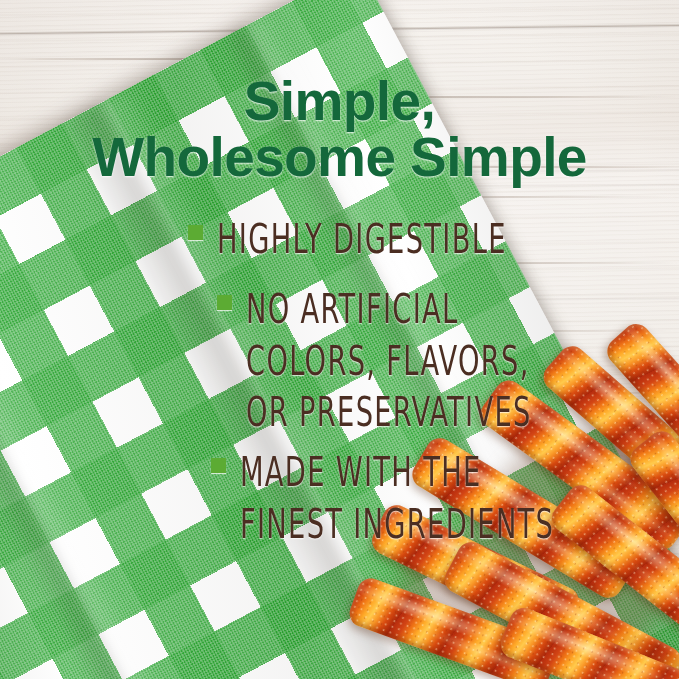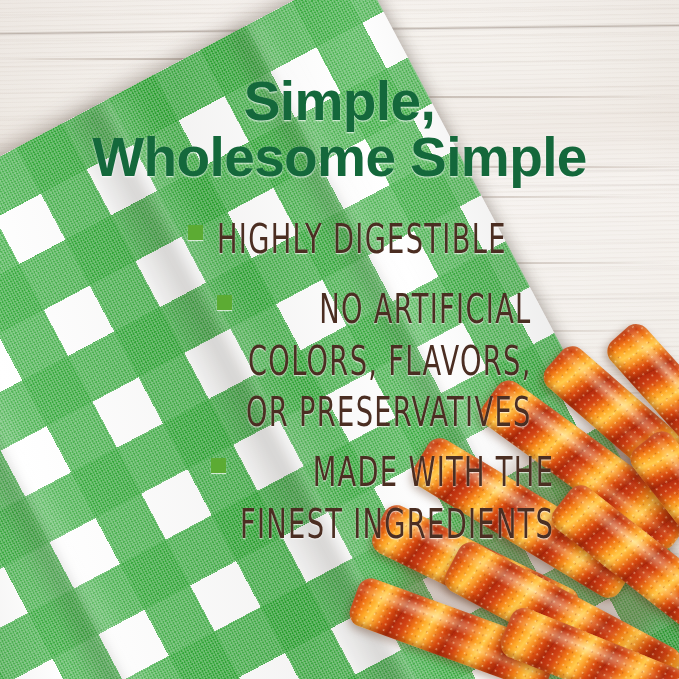--- a/index.html
+++ b/index.html
@@ -245,21 +245,20 @@
     letter-spacing: -0.6px;
     text-shadow: 0 1px 2px rgba(255,255,255,0.85);
   }
   #headline .hl2 { display: block; }
 
   #bullets {
     position: absolute;
     left: 0;
     top: 214px;
     width: 657px;
-    text-align: right;
   }
   .bullet-item {
     position: relative;
     display: block;
   }
   .bullet-row {
     display: flex;
     align-items: flex-start;
   }
   .bullet-sq {

